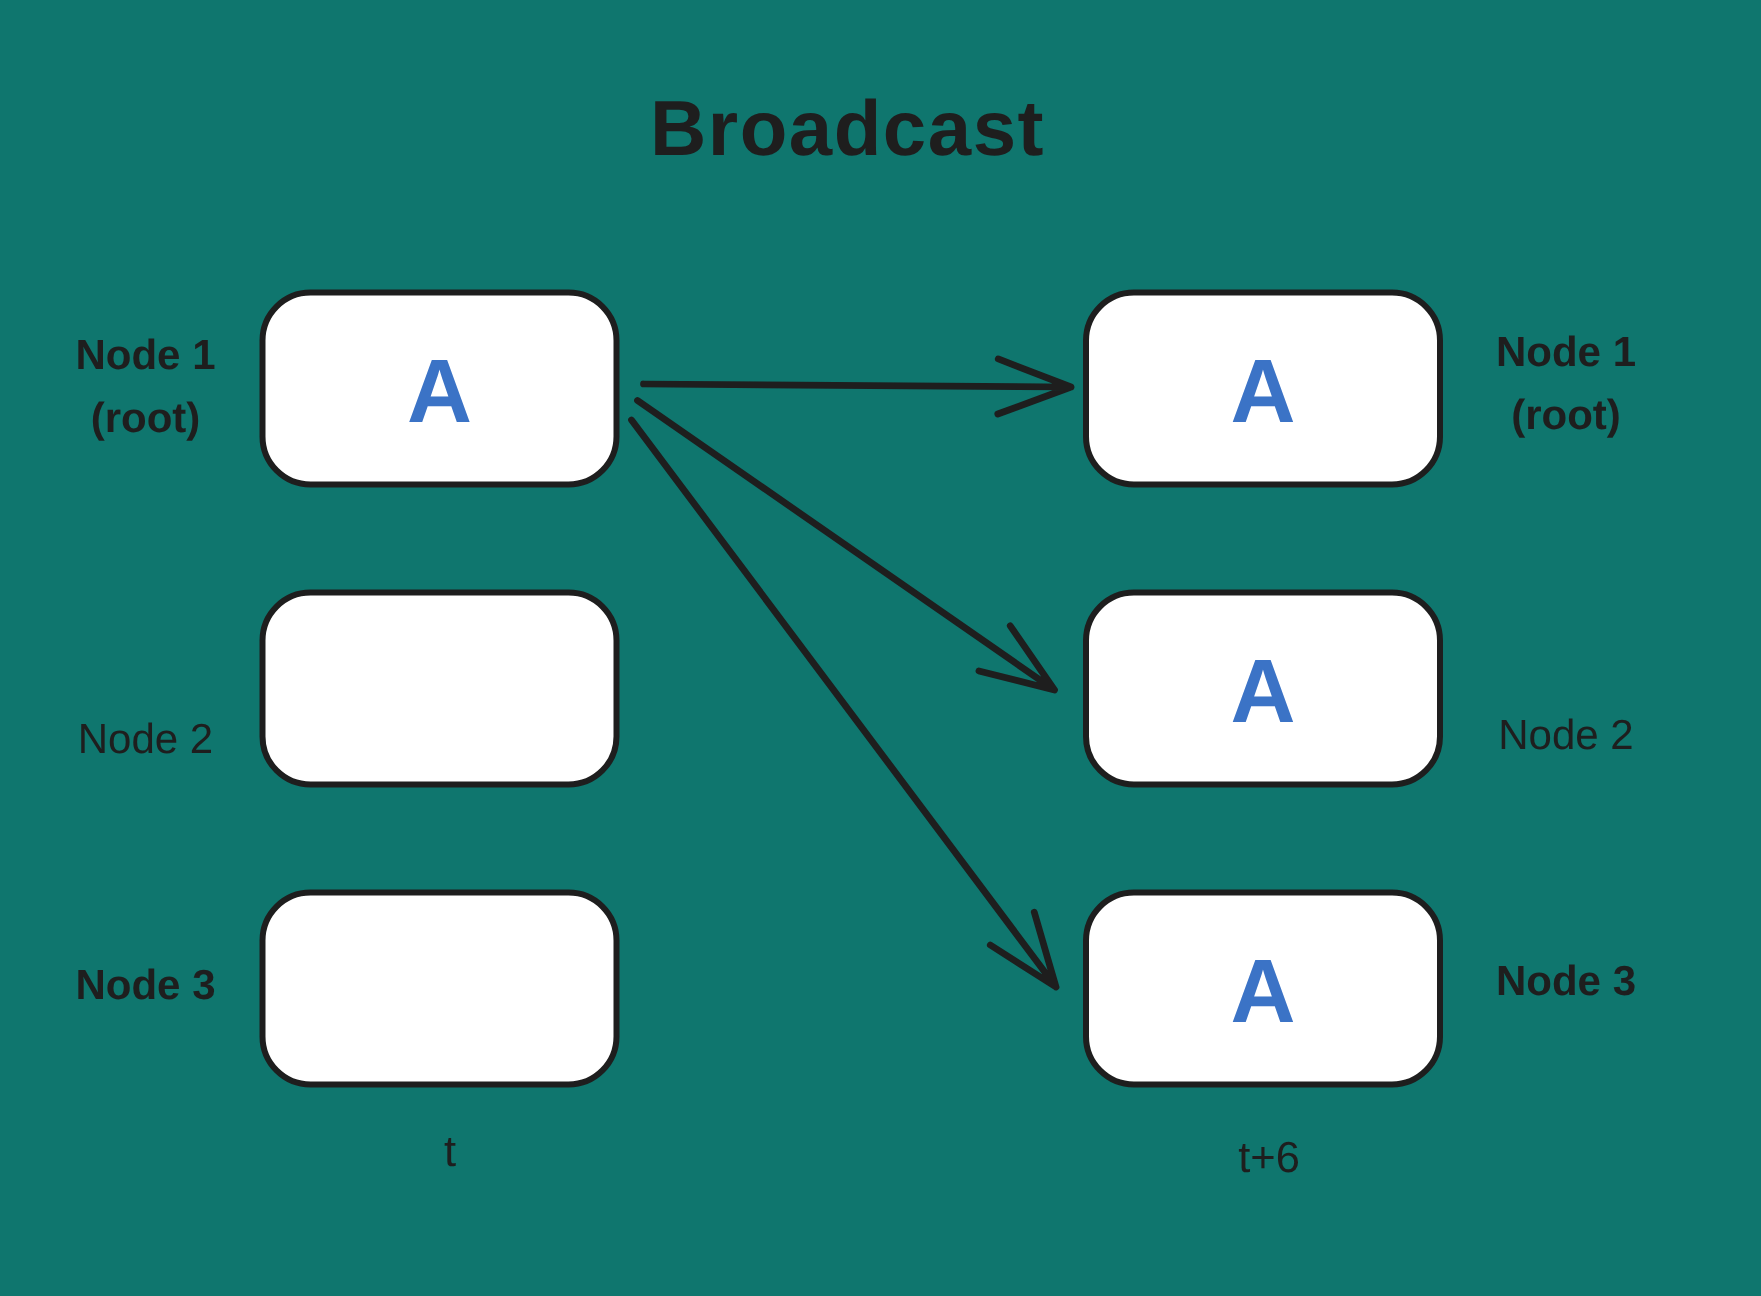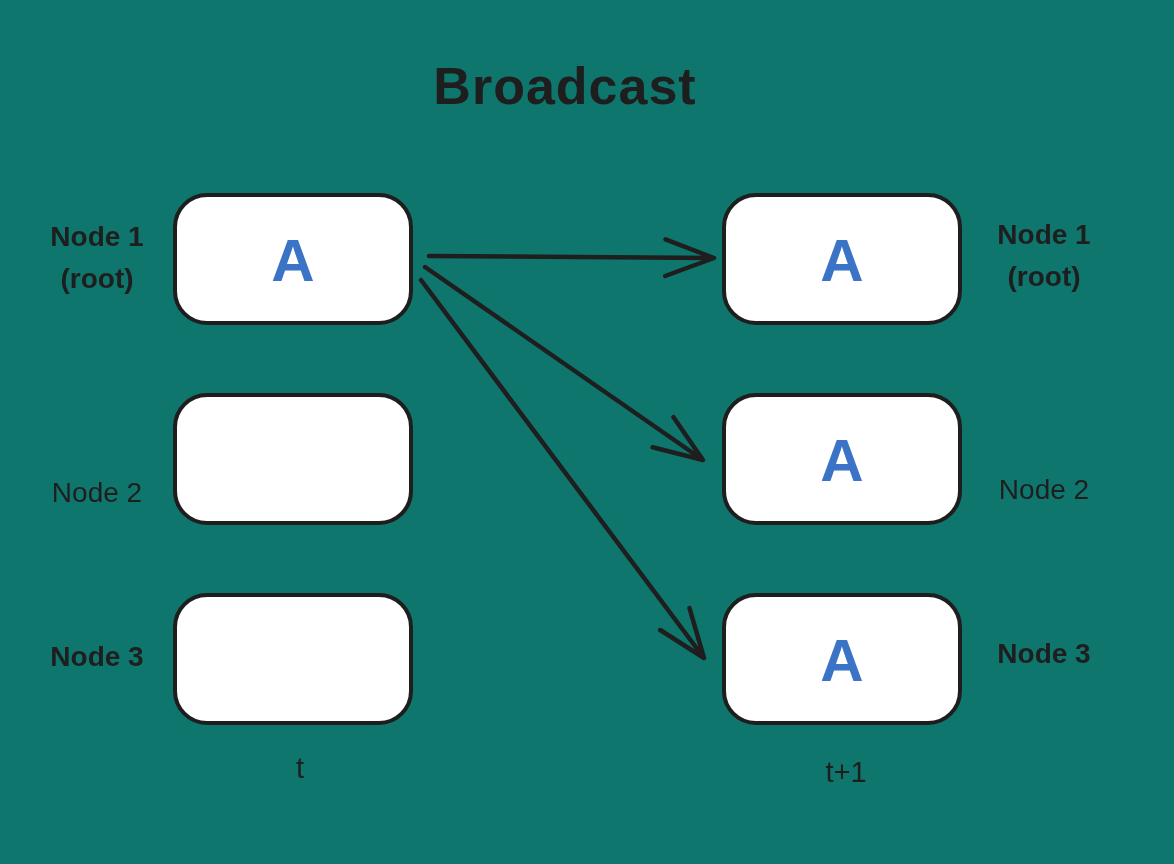--- a/index.html
+++ b/index.html
@@ -133,21 +133,21 @@
     <div>(root)</div>
   </div>
   <div class="node-label lbl-right lbl-row-2">
     <div>Node 2</div>
   </div>
   <div class="node-label lbl-right lbl-row-3">
     <div>Node 3</div>
   </div>
 
   <div class="time-label" style="left:240px; top:752px;">t</div>
-  <div class="time-label" style="left:786px; top:756px;">t+1</div>
+  <div class="time-label" style="left:786px; top:756px;">t+6</div>
 
   <svg id="arrow-layer" width="1174" height="864" viewBox="0 0 1174 864">
       <path d="M 429 256 L 714 258 M 665.2 276.0 L 714 258 L 665.5 239.3"></path>
       <path d="M 425 267 L 703 460 M 652.6 447.3 L 703 460 L 673.5 417.2"></path>
       <path d="M 421 280 L 704 658 M 660.2 630.0 L 704 658 L 689.5 608.1"></path>
     </svg>
 
 </div>
 
 </body></html>

